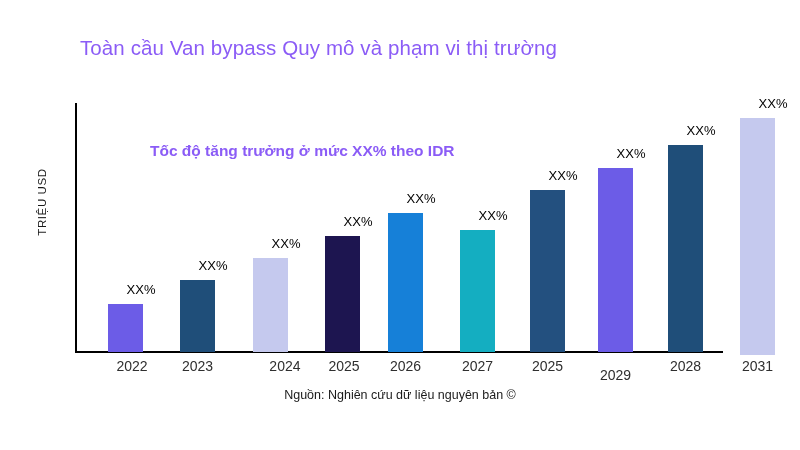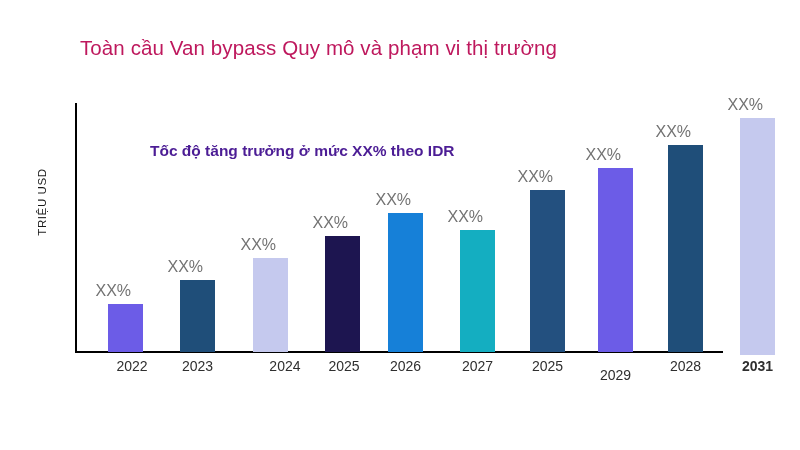--- a/index.html
+++ b/index.html
@@ -19,33 +19,33 @@
     background: #ffffff;
   }
 
   
   .chart-title {
     position: absolute;
     left: 80px;
     top: 36px;
     font-size: 20.5px;
     font-weight: 400;
-    color: #be185d;
+    color: #8b5cf6;
     letter-spacing: 0.1px;
     white-space: nowrap;
   }
 
   
   .growth-note {
     position: absolute;
     left: 150px;
     top: 142px;
     font-size: 15.5px;
     font-weight: 700;
-    color: #4c1d95;
+    color: #8b5cf6;
     white-space: nowrap;
   }
 
   
   .y-axis-label {
     position: absolute;
     left: -13px;
     top: 196px;
     width: 110px;
     text-align: center;
@@ -95,25 +95,25 @@
     pointer-events: none;
   }
 
   .bar {
     position: absolute;
     pointer-events: auto;
   }
 
   .bar-value {
     position: absolute;
-    font-size: 16px;
+    font-size: 13px;
     font-weight: 400;
-    color: #737373;
+    color: #000000;
     white-space: nowrap;
-    text-align: left;
+    text-align: right;
     width: 60px;
   }
 
   
   .x-tick {
     position: absolute;
     top: 358px;
     width: 60px;
     text-align: center;
     font-size: 14px;
@@ -172,17 +172,18 @@
       <div class="bar-value" style="left: 517.5px; top: 168px;">XX%</div>
       <div class="x-tick" style="left: 517.5px;">2025</div>
       <div class="bar" style="left: 598px; width: 35px; top: 168px; height: 184px; background: rgb(108, 92, 231);"></div>
       <div class="bar-value" style="left: 585.5px; top: 146px;">XX%</div>
       <div class="x-tick" style="left: 585.5px; margin-top: 9px;">2029</div>
       <div class="bar" style="left: 668px; width: 35px; top: 145px; height: 207px; background: rgb(31, 78, 121);"></div>
       <div class="bar-value" style="left: 655.5px; top: 123px;">XX%</div>
       <div class="x-tick" style="left: 655.5px;">2028</div>
       <div class="bar" style="left: 740px; width: 35px; top: 118px; height: 237px; background: rgb(197, 201, 238);"></div>
       <div class="bar-value" style="left: 727.5px; top: 96px;">XX%</div>
-      <div class="x-tick" style="left: 727.5px; font-weight: bold;">2031</div>
+      <div class="x-tick" style="left: 727.5px;">2031</div>
     </div>
 
+  <div class="source-note">Nguồn: Nghiên cứu dữ liệu nguyên bản ©</div>
 
 </div>
 
 </body></html>

